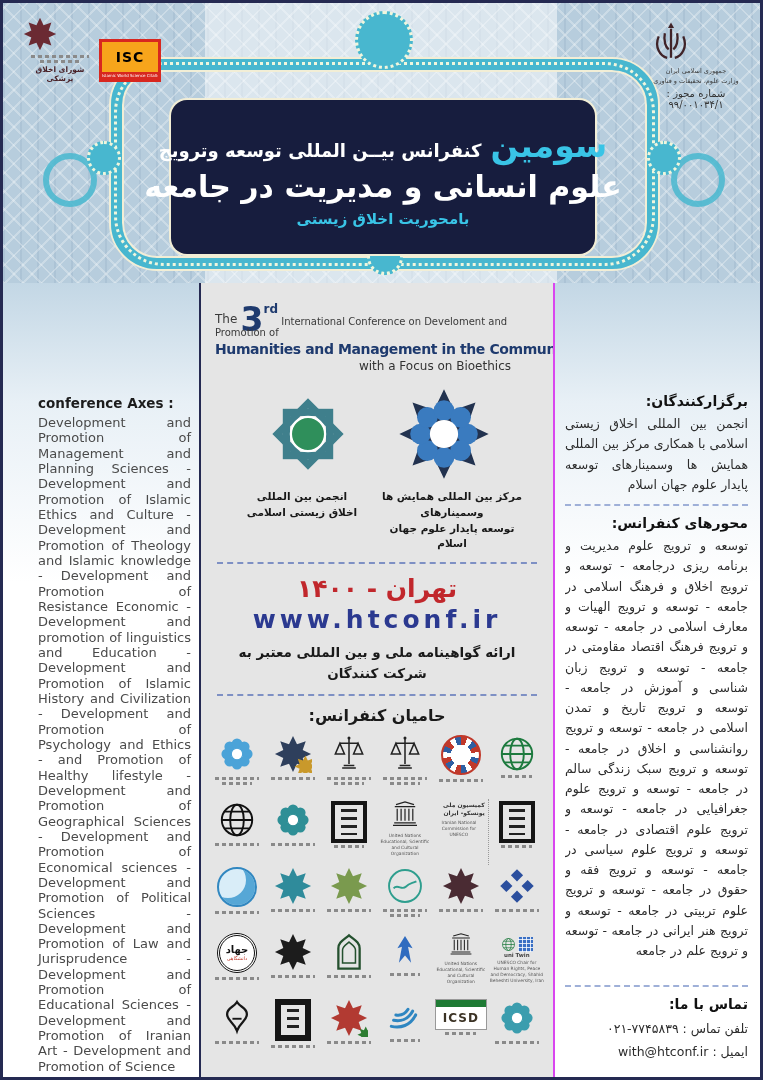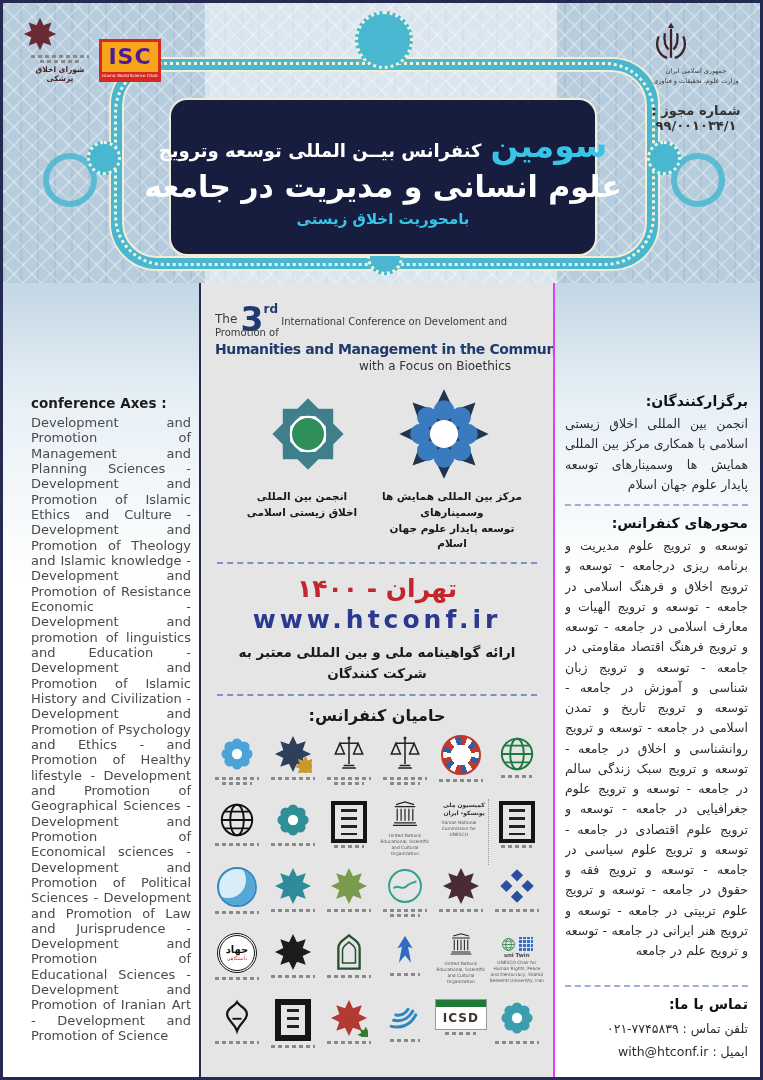--- a/index.html
+++ b/index.html
@@ -30,29 +30,29 @@
   .t-line1{display:flex;direction:rtl;align-items:baseline;gap:9px;white-space:nowrap;}
   .t-third{color:#39c4e6;font-size:33px;font-weight:bold;}
   .t-rest{color:#fff;font-size:18px;font-weight:bold;}
   .t-main{color:#fff;font-size:30px;font-weight:bold;direction:rtl;margin-top:4px;white-space:nowrap;}
   .t-sub{color:#39c4e6;font-size:15px;font-weight:bold;direction:rtl;margin-top:6px;}
   
   .stamp{position:absolute;left:20px;top:14px;width:74px;text-align:center;}
   .stamp .ic{width:34px;height:34px;color:#6b2a33;}
   .stamp-cap{font-size:7.5px;font-weight:bold;color:#4a2228;direction:rtl;margin-top:2px;}
   .isc{position:absolute;left:96px;top:36px;width:62px;border:3px solid #d8271f;background:#f7a51b;text-align:center;}
-  .isc-txt{font-size:22px;font-weight:bold;color:#4c1d95;line-height:30px;letter-spacing:1px;}
+  .isc-txt{font-size:14px;font-weight:bold;color:#000000;line-height:30px;letter-spacing:1px;}
   .isc-band{background:#d8271f;color:#fff;font-size:4px;line-height:7px;white-space:nowrap;overflow:hidden;}
   .emb{position:absolute;right:16px;top:18px;width:96px;text-align:center;}
   .emb .ic{width:46px;height:46px;color:#402328;}
   .emb-l{font-size:6.5px;color:#3b3b3b;direction:rtl;line-height:1.5;}
-  .emb-lic{font-size:13px;font-weight:bold;color:#333;direction:rtl;margin-top:16px;}
+  .emb-lic{font-size:10px;font-weight:normal;color:#333;direction:rtl;margin-top:1px;}
   
   .bodyrow{display:flex;height:794px;}
-  .col-left{width:196px;padding:112px 8px 0 28px;background:linear-gradient(180deg,#c3d7e5 0,#e8f0f6 120px,#ffffff 300px);}
+  .col-left{width:196px;padding:112px 8px 0 35px;background:linear-gradient(180deg,#c3d7e5 0,#e8f0f6 120px,#ffffff 300px);}
   .axh{font-size:13.5px;font-weight:bold;color:#1c1c1c;margin-bottom:4px;}
   .axb{font-size:13px;line-height:1.18;color:#4a4a4a;text-align:justify;}
   .col-mid{width:356px;background:#e5e5e5;border-left:2px solid #252a52;border-right:2px solid #d946ef;
     padding:20px 6px 0;display:flex;flex-direction:column;overflow:hidden;}
   .col-right{flex:1;padding:110px 12px 0 10px;background:linear-gradient(180deg,#c3d7e5 0,#e8f0f6 120px,#ffffff 300px);
     direction:rtl;display:flex;flex-direction:column;overflow:hidden;}
   
   .etitle{padding:0 8px;}
   .e1{font-size:10px;color:#3a3a3a;line-height:1.1;}
   .e1 .the{font-size:12px;vertical-align:2px;}

